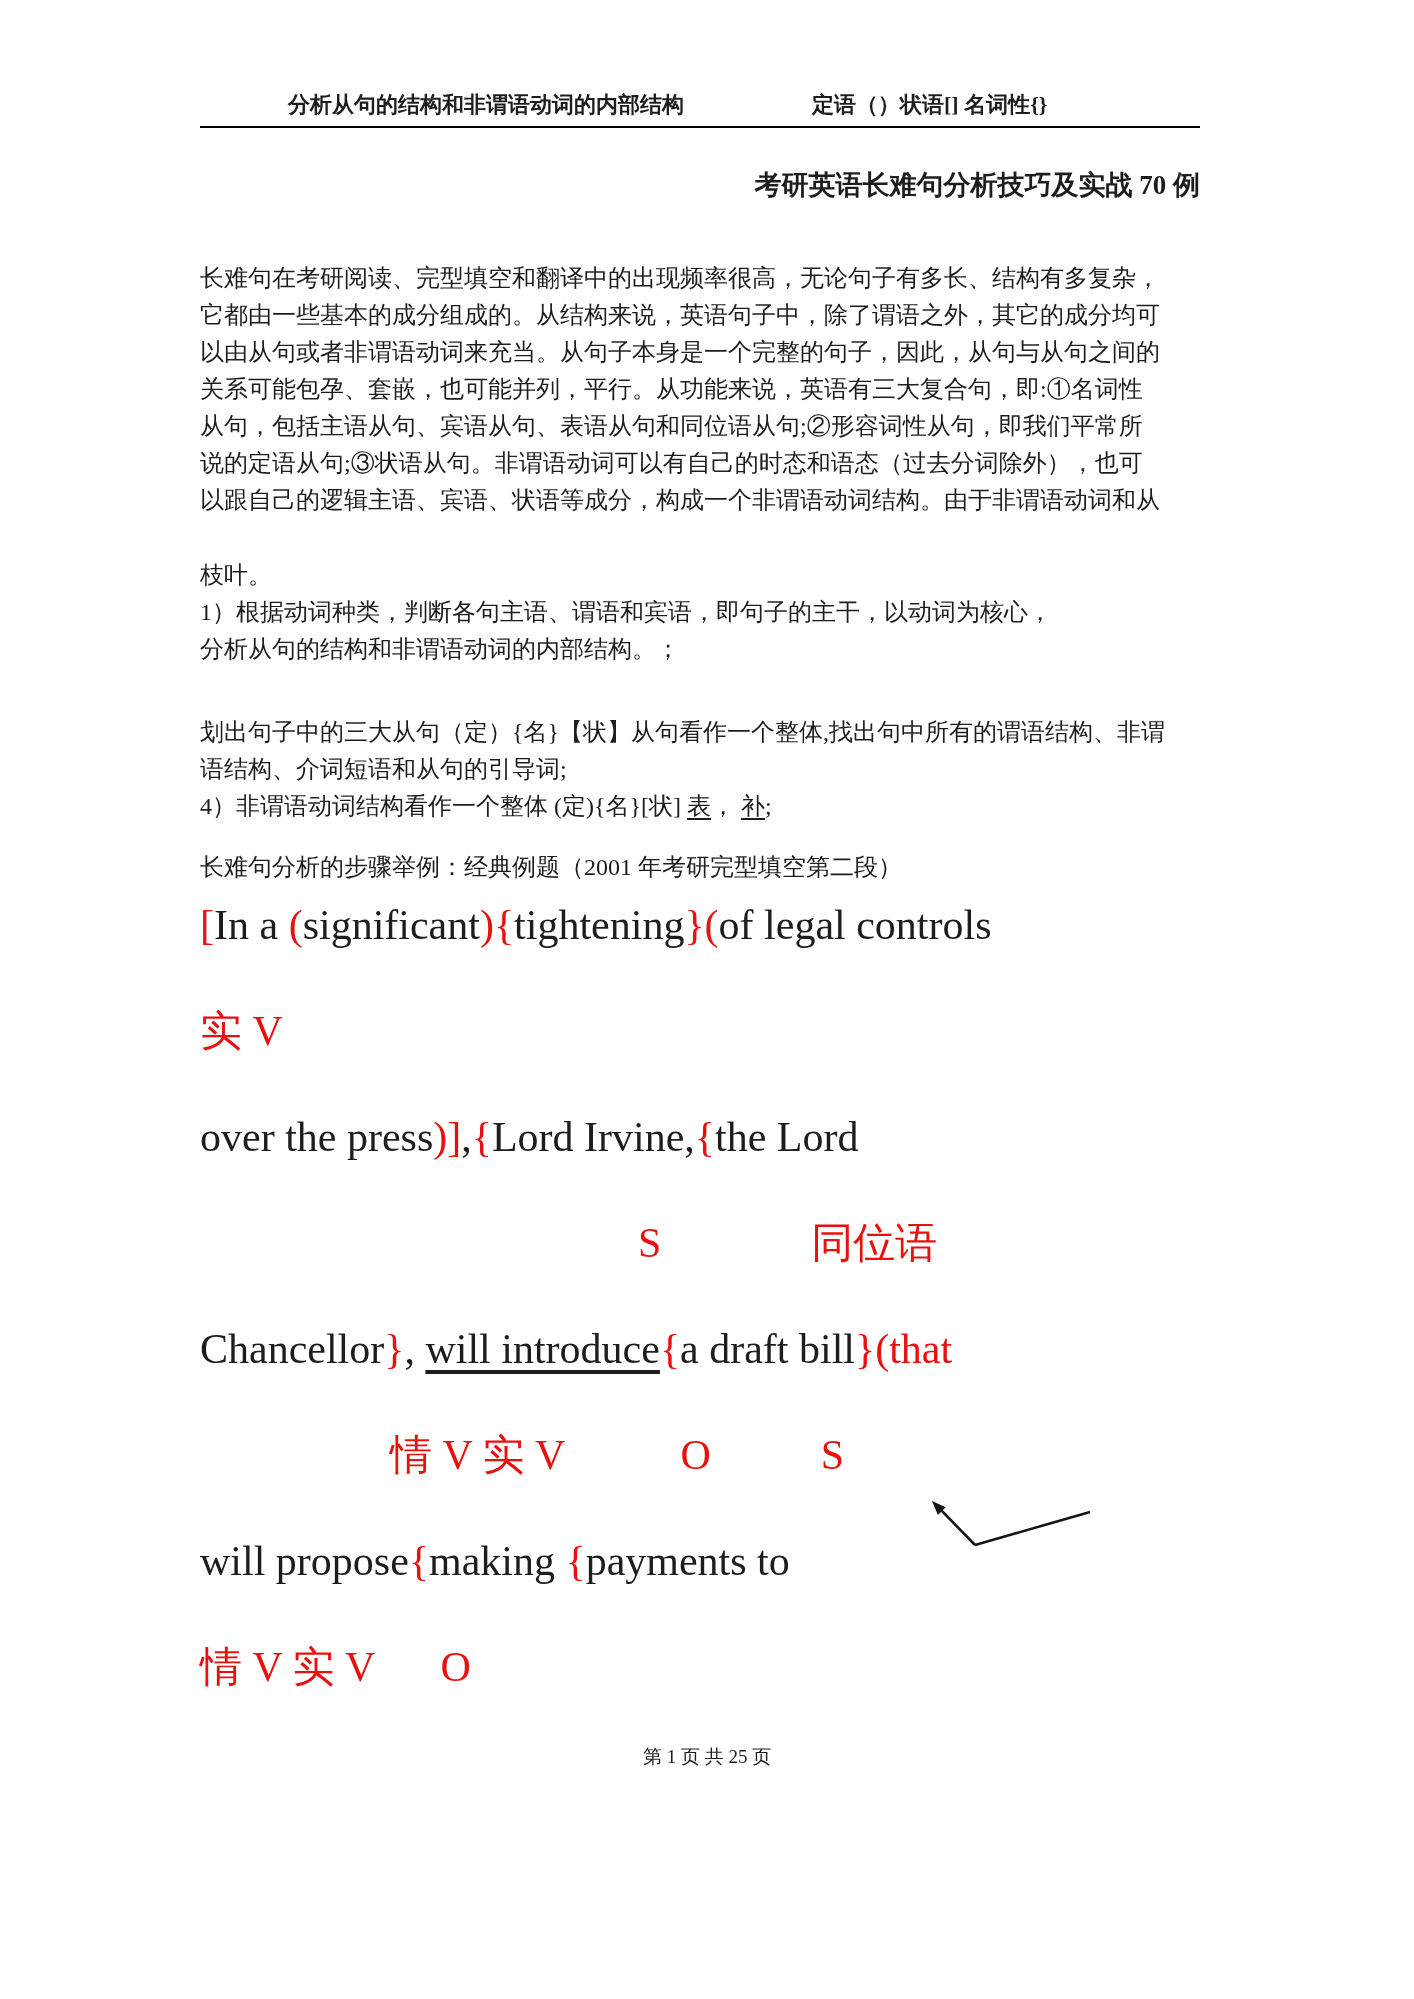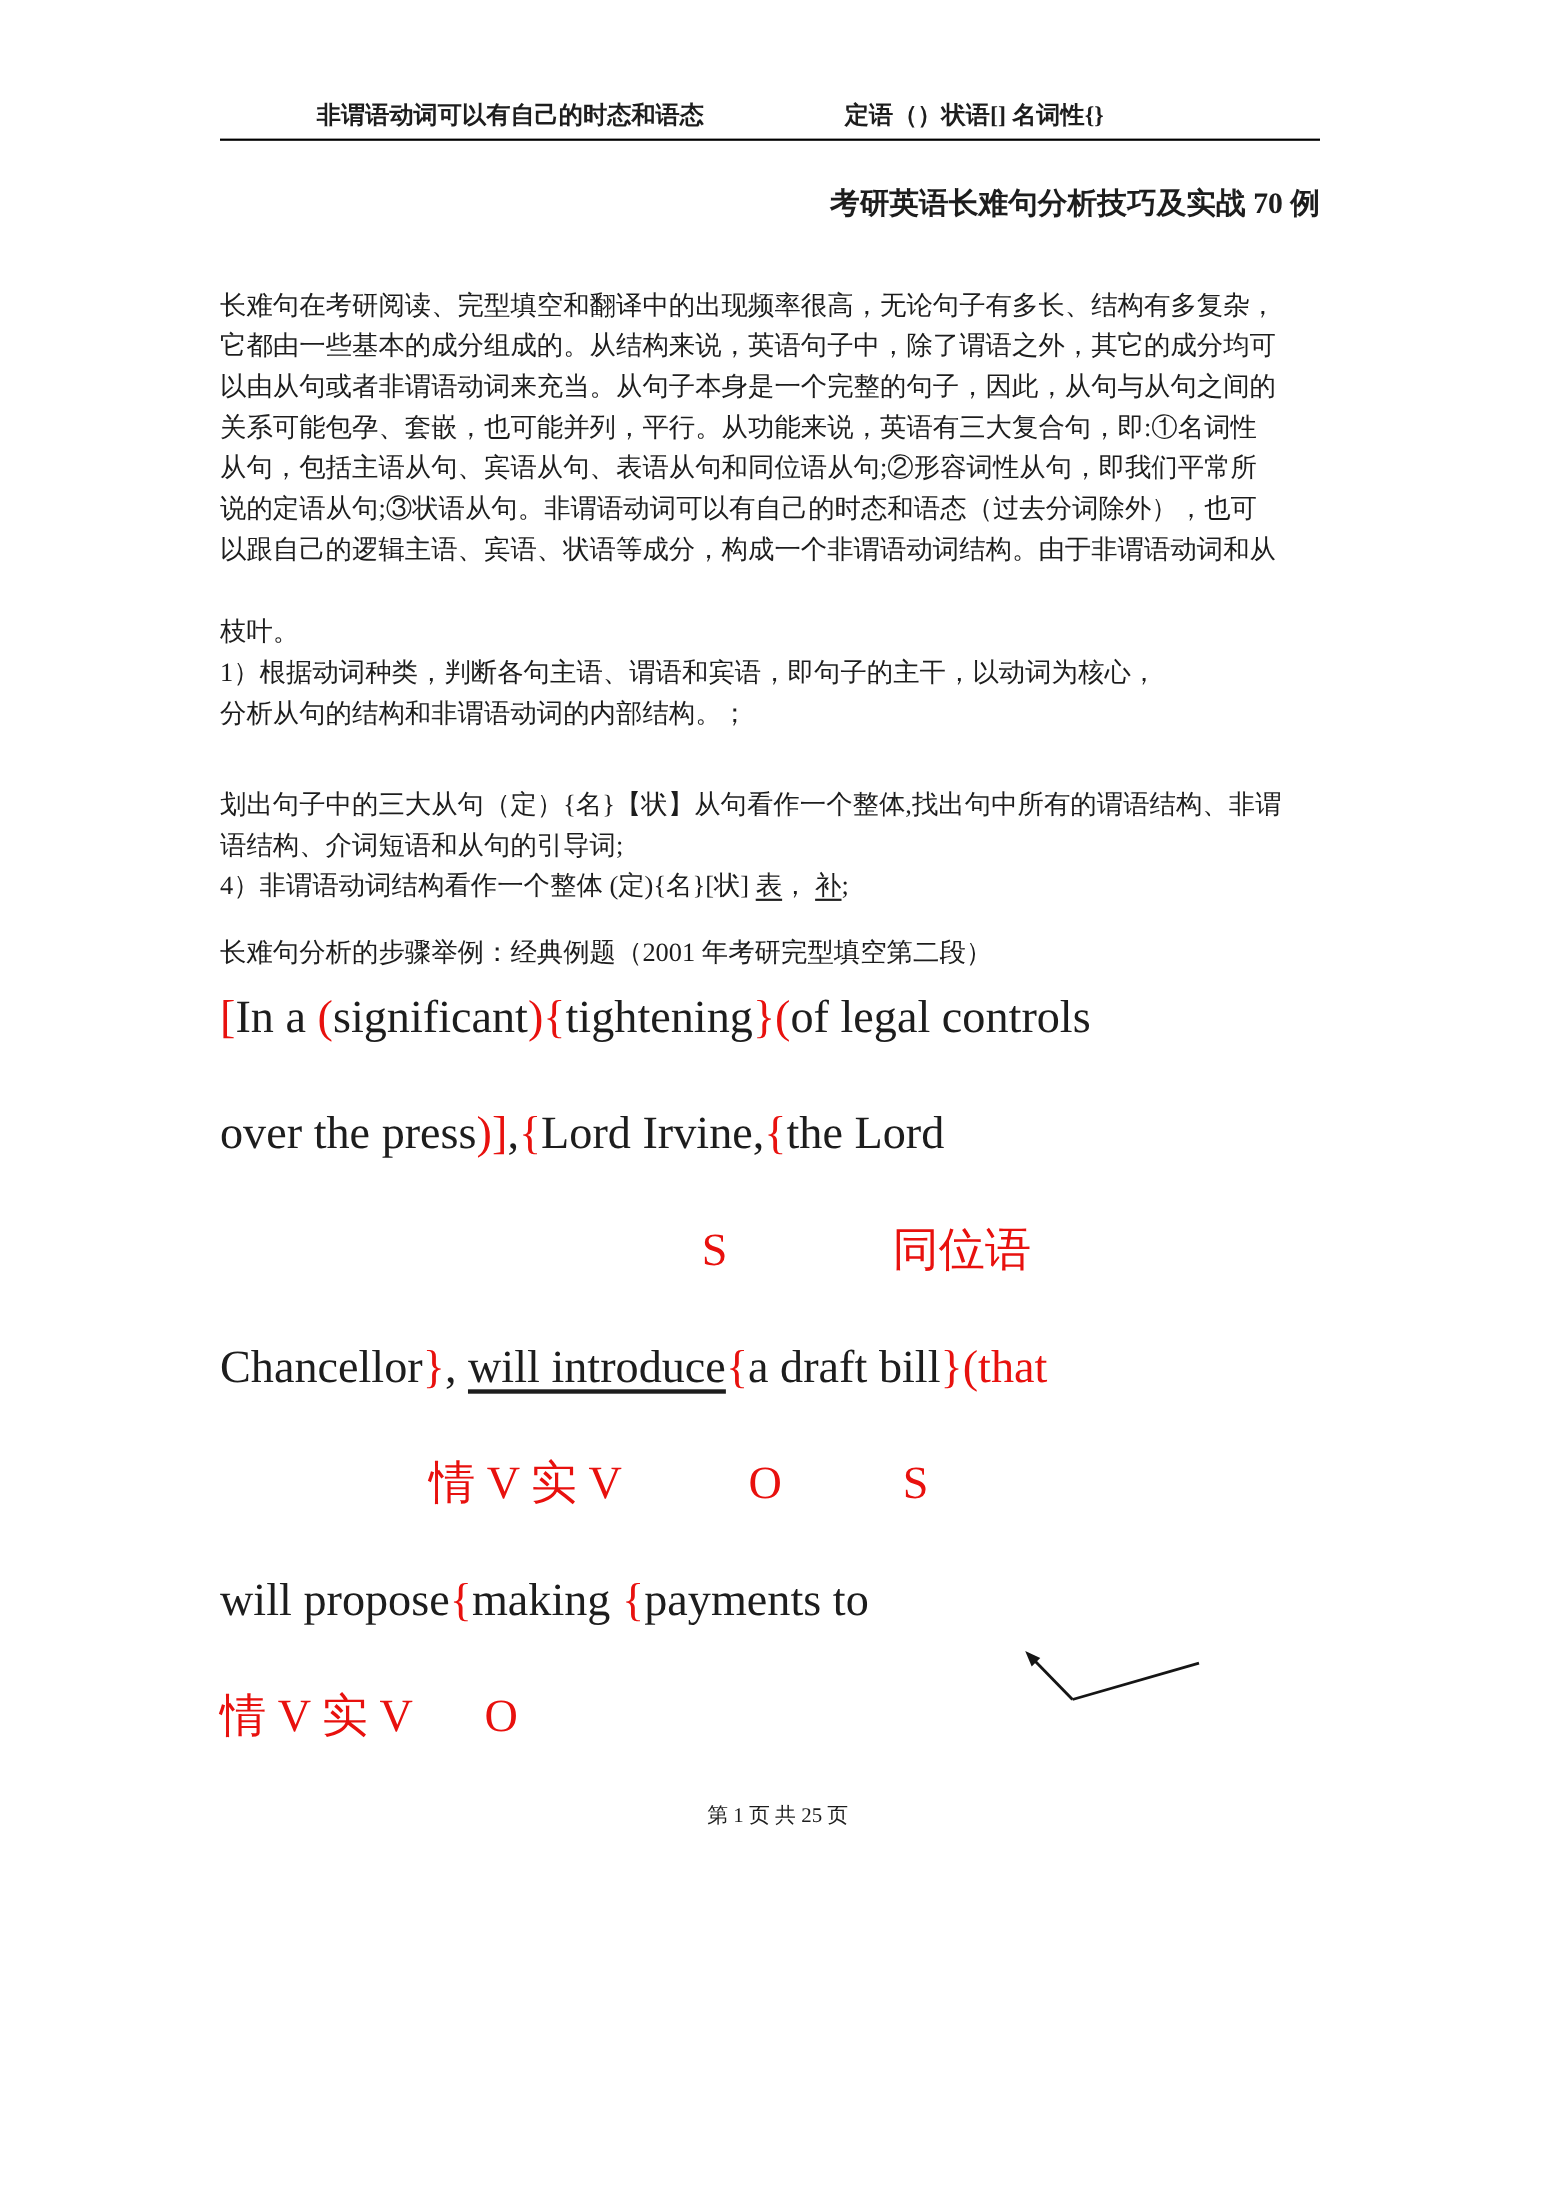--- a/index.html
+++ b/index.html
@@ -59,21 +59,21 @@
 
   <svg class="arrow-overlay" viewBox="0 0 1414 1999" xmlns="http://www.w3.org/2000/svg">
     <g>
       <line x1="940" y1="1509" x2="975" y2="1545" stroke="#151515" stroke-width="2.6"></line>
       <line x1="975" y1="1545" x2="1090" y2="1512" stroke="#151515" stroke-width="2.6"></line>
       <polygon points="932,1501 937.9,1514.9 945.7,1507.2" fill="#151515"></polygon>
     </g>
   </svg>
 
   <div class="header">
-    <span class="hpadl"></span><span>非谓语动词可以有自己的时态和语态</span><span class="hgap"></span><span>定语（）状语[] 名词性{}</span>
+    <span class="hpadl"></span><span>分析从句的结构和非谓语动词的内部结构</span><span class="hgap"></span><span>定语（）状语[] 名词性{}</span>
   </div>
 
   <div class="title">考研英语长难句分析技巧及实战 70 例</div>
 
   <div class="content" id="content">
       <div class="para" style="margin-top: 58px;">
         <div class="tline"><span>长难句在考研阅读、完型填空和翻译中的出现频率很高，无论句子有多长、结构有多复杂，</span></div>
         <div class="tline"><span>它都由一些基本的成分组成的。从结构来说，英语句子中，除了谓语之外，其它的成分均可</span></div>
         <div class="tline"><span>以由从句或者非谓语动词来充当。从句子本身是一个完整的句子，因此，从句与从句之间的</span></div>
         <div class="tline"><span>关系可能包孕、套嵌，也可能并列，平行。从功能来说，英语有三大复合句，即:①名词性</span></div>
@@ -88,20 +88,21 @@
       </div>
       <div class="para" style="margin-top: 46px;">
         <div class="tline"><span>划出句子中的三大从句（定）{名}【状】从句看作一个整体,找出句中所有的谓语结构、非谓</span></div>
         <div class="tline"><span>语结构、介词短语和从句的引导词;</span></div>
         <div class="tline"><span>4）非谓语动词结构看作一个整体 (定){名}[状] </span><span class="ul">表</span><span>，  </span><span class="ul">补</span><span>;</span></div>
       </div>
       <div class="para" style="margin-top: 24px;">
         <div class="tline"><span>长难句分析的步骤举例：经典例题（2001 年考研完型填空第二段）</span></div>
       </div>
       <div class="bigline" style="margin-top: 10px;"><span style="color: rgb(232, 17, 14);">[</span><span>In a </span><span style="color: rgb(232, 17, 14);">(</span><span>significant</span><span style="color: rgb(232, 17, 14);">)</span><span style="color: rgb(232, 17, 14);">{</span><span>tightening</span><span style="color: rgb(232, 17, 14);">}</span><span style="color: rgb(232, 17, 14);">(</span><span>of legal controls</span></div>
+      <div class="bigline"><span style="color: rgb(232, 17, 14);">实 V</span></div>
       <div class="bigline"><span>over the press</span><span style="color: rgb(232, 17, 14);">)]</span><span>,</span><span style="color: rgb(232, 17, 14);">{</span><span>Lord Irvine,</span><span style="color: rgb(232, 17, 14);">{</span><span>the Lord</span></div>
       <div class="bigline" style="padding-left: 438px;"><span style="color: rgb(232, 17, 14);">S</span><span class="gap" style="width: 150px;"></span><span style="color: rgb(232, 17, 14);">同位语</span></div>
       <div class="bigline"><span>Chancellor</span><span style="color: rgb(232, 17, 14);">}</span><span>, </span><span class="ul">will introduce</span><span style="color: rgb(232, 17, 14);">{</span><span>a draft bill</span><span style="color: rgb(232, 17, 14);">}</span><span style="color: rgb(232, 17, 14);">(that</span></div>
       <div class="bigline" style="padding-left: 190px;"><span style="color: rgb(232, 17, 14);">情 V 实 V</span><span class="gap" style="width: 115px;"></span><span style="color: rgb(232, 17, 14);">O</span><span class="gap" style="width: 110px;"></span><span style="color: rgb(232, 17, 14);">S</span></div>
       <div class="bigline"><span>will propose</span><span style="color: rgb(232, 17, 14);">{</span><span>making </span><span style="color: rgb(232, 17, 14);">{</span><span>payments to</span></div>
       <div class="bigline"><span style="color: rgb(232, 17, 14);">情 V 实 V</span><span class="gap" style="width: 65px;"></span><span style="color: rgb(232, 17, 14);">O</span></div>
     </div>
 
   <div class="footer">第 1 页 共 25 页</div>
 

